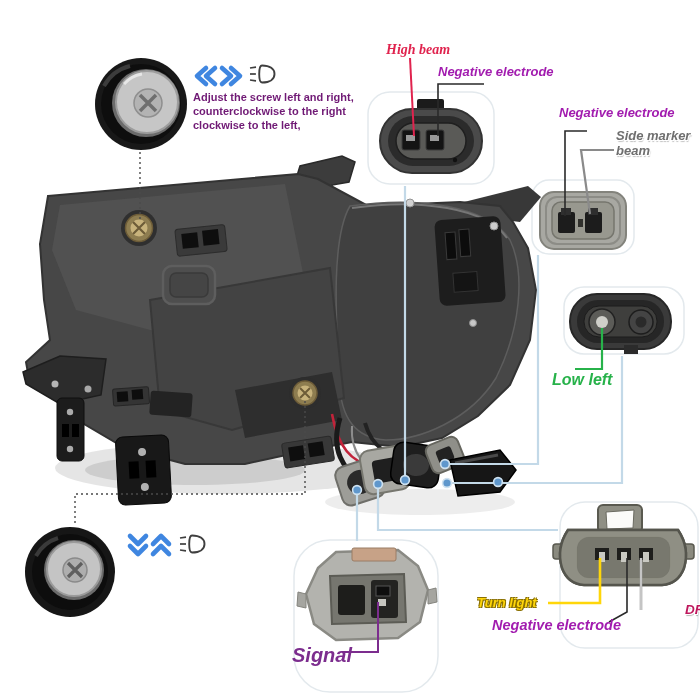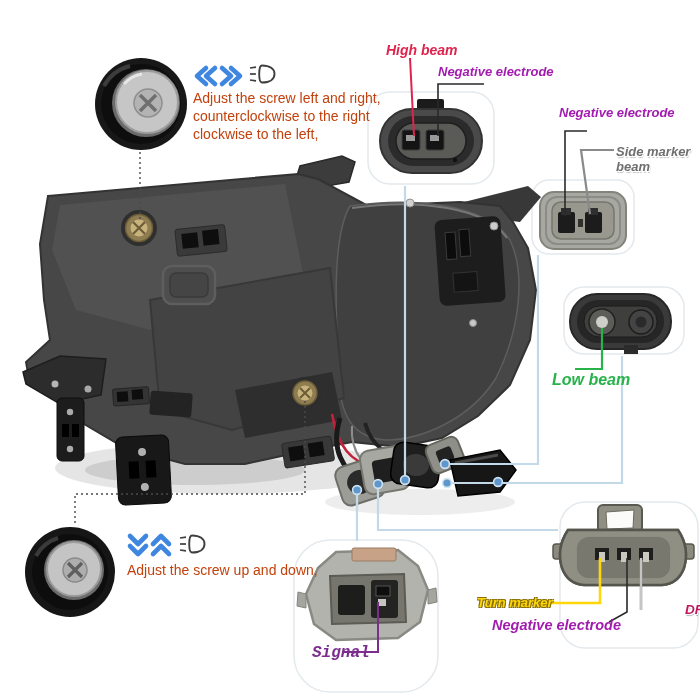--- a/index.html
+++ b/index.html
@@ -1,26 +1,26 @@
 <!DOCTYPE html>
 <html><head>
 <meta charset="utf-8">
 <style>
   html,body{margin:0;padding:0;background:#ffffff;}
   .canvas{position:relative;width:700px;height:700px;background:#ffffff;overflow:hidden;
           font-family:"Liberation Sans",sans-serif;}
   svg.art{position:absolute;left:0;top:0;}
   .label{position:absolute;font-style:italic;font-weight:bold;white-space:nowrap;color:#a21caf;}
-  .lbl-red{color:#e0234e;}
+  .lbl-red{color:#e0234e;font-family:Liberation Serif, serif;}
   .lbl-green{color:#27b24a;font-size:16px;}
   .lbl-yellow{color:#ffd60a;text-shadow:-1px -1px 0 #8a7000,1px -1px 0 #8a7000,-1px 1px 0 #8a7000,1px 1px 0 #8a7000;}
   .lbl-purple{color:#7c2d8e;}
   .lbl-gray{color:#6f6f6f;text-shadow:-1px -1px 0 #fff,1px -1px 0 #fff,-1px 1px 0 #fff,1px 1px 0 #fff,1px 2px 1px rgba(0,0,0,.25);}
   .lbl-drl{color:#be185d;text-shadow:-1px -1px 0 #fff,1px -1px 0 #fff,-1px 1px 0 #fff,1px 1px 0 #fff,1px 2px 1px rgba(0,0,0,.3);padding-left:41px;}
-  .instr{position:absolute;font-weight:normal;color:#c2410c;font-size:14px;line-height:1.28;}
+  .instr{position:absolute;font-weight:bold;color:#701a75;font-size:11px;line-height:1.28;}
   .instr div{white-space:nowrap;}
 </style>
 </head>
 <body>
 
 <div class="canvas">
 
 <svg class="art" width="700" height="700" viewBox="0 0 700 700">
 
   <g>
@@ -301,37 +301,36 @@
   </g>
 </svg>
 
   <div class="instr" style="left:193px;top:90px;">
     <div>Adjust the screw left and right,</div>
     <div>counterclockwise to the right</div>
     <div>clockwise to the left,</div>
   </div>
 
   <div class="instr" style="left:127px;top:562px;">
-    <div>Adjust the screw up and down,</div>
   </div>
 
   <div class="label lbl-red" style="left:386px;top:42px;font-size:14px;">High beam</div>
 
   <div class="label" style="left:438px;top:64px;font-size:13px;">Negative electrode</div>
 
   <div class="label" style="left:559px;top:105px;font-size:13px;">Negative electrode</div>
 
-  <div class="label lbl-gray" style="left:616px;top:129px;font-size:13px;line-height:1.15;margin-top:16px;">
+  <div class="label lbl-gray" style="left:616px;top:129px;font-size:13px;line-height:1.15;">
     <div>Side marker</div>
     <div>beam</div>
   </div>
 
-  <div class="label lbl-green" style="left:552px;top:371px;">Low beam</div>
-
-  <div class="label lbl-yellow" style="left:477px;top:595px;font-size:13px;">Turn marker</div>
+  <div class="label lbl-green" style="left:552px;top:371px;">Low left</div>
+
+  <div class="label lbl-yellow" style="left:477px;top:595px;font-size:13px;">Turn light</div>
 
   <div class="label" style="left:492px;top:617px;font-size:14.5px;">Negative electrode</div>
 
   <div class="label lbl-drl" style="left:644px;top:602px;font-size:13.5px;">DRL</div>
 
-  <div class="label lbl-purple" style="left:312px;top:644px;font-size:16px;font-family:Liberation Mono, monospace;">Signal</div>
+  <div class="label lbl-purple" style="left:292px;top:644px;font-size:20px;">Signal</div>
 
 </div>
 
 </body></html>

